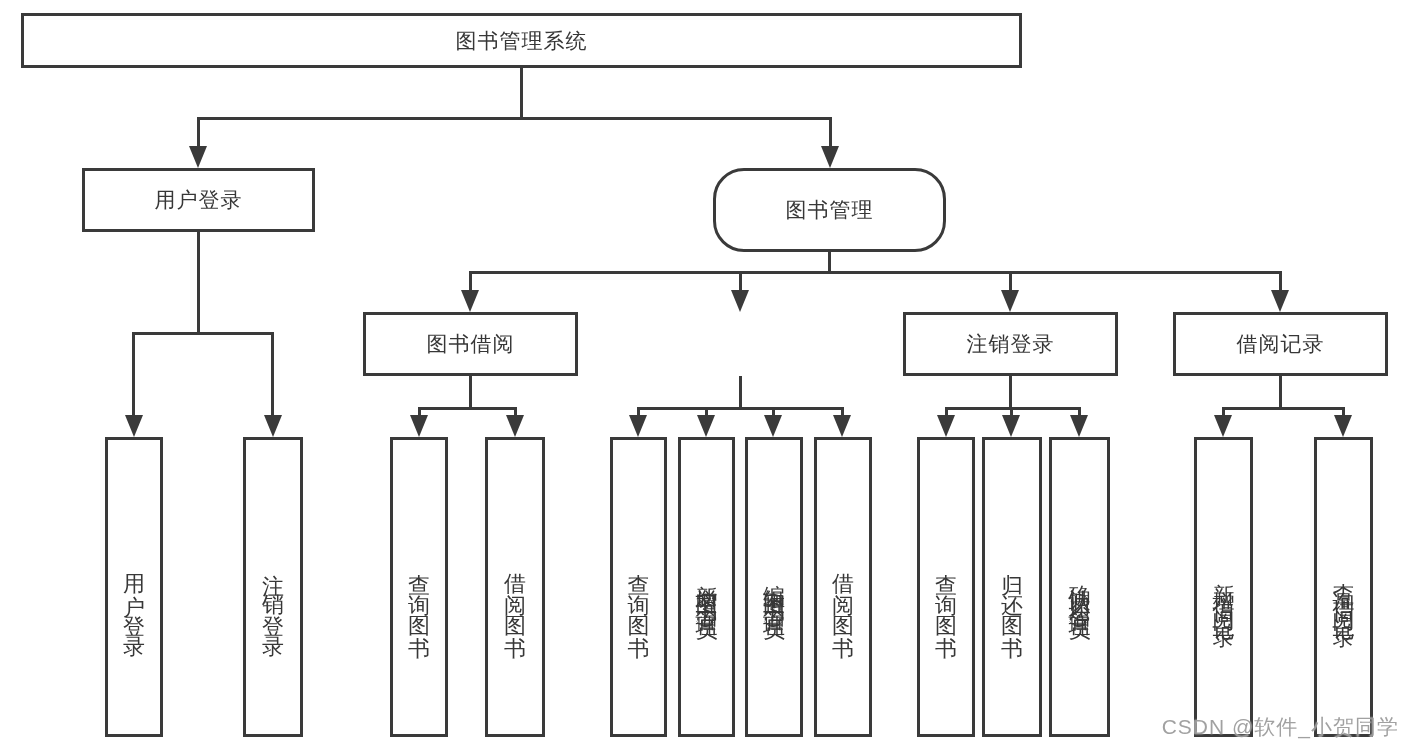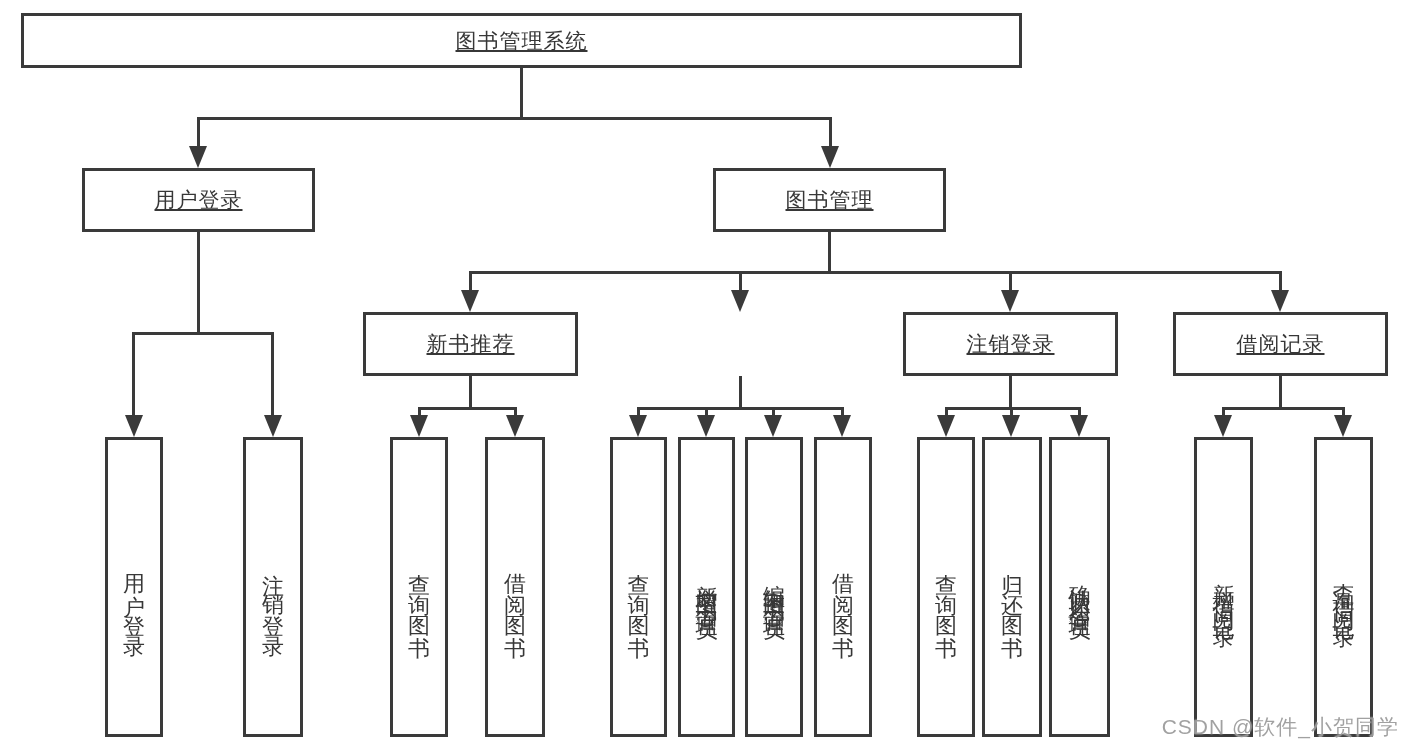--- a/index.html
+++ b/index.html
@@ -7,21 +7,21 @@
     width:1405px;height:747px;position:relative;background:#ffffff;
     font-family:"Liberation Sans","DejaVu Sans",sans-serif;
     overflow:hidden;
   }
   .stage{position:absolute;left:0;top:0;width:1405px;height:747px;}
   .node{
     position:absolute;box-sizing:border-box;border:3px solid #3a3a3a;background:#ffffff;
     display:flex;align-items:center;justify-content:center;
     color:#373737;z-index:2;
   }
-  .hnode{font-size:21px;letter-spacing:1px;text-decoration:underline;}
+  .hnode{font-size:21px;letter-spacing:1px;}
   .vnode span{
     writing-mode:vertical-lr;text-orientation:mixed;
     font-size:22px;line-height:1;white-space:nowrap;
   }
   .ls-lg span{letter-spacing:21px;margin-top:21px;}
   .ls-md span{letter-spacing:9px;margin-top:9px;}
   .ls-sm span{letter-spacing:5px;margin-top:5px;}
   .hline{position:absolute;height:3px;background:#3a3a3a;z-index:1;}
   .vline{position:absolute;width:3px;background:#3a3a3a;z-index:1;}
   .arrow{
@@ -47,21 +47,21 @@
   <div class="vline" style="left:520px;top:68px;height:51px;"></div>
   <div class="hline" style="left:197px;top:117px;width:634px;"></div>
   <div class="vline" style="left:197px;top:117px;height:31px;"></div>
   <div class="arrow" style="left:189px;top:146px;"></div>
   <div class="vline" style="left:829px;top:117px;height:31px;"></div>
   <div class="arrow" style="left:821px;top:146px;"></div>
 
   <div class="node hnode" style="left:82px;top:168px;width:233px;height:64px;">
     <span>用户登录</span>
   </div>
-  <div class="node hnode" style="left:713px;top:168px;width:233px;height:64px;">
+  <div class="node hnode" style="left:713px;top:168px;width:233px;height:84px;border-radius:31px;">
     <span>图书管理</span>
   </div>
 
   <div class="vline" style="left:197px;top:232px;height:102px;"></div>
   <div class="hline" style="left:132px;top:332px;width:142px;"></div>
   <div class="vline" style="left:132px;top:332px;height:84px;"></div>
   <div class="arrow" style="left:125px;top:415px;"></div>
   <div class="vline" style="left:271px;top:332px;height:84px;"></div>
   <div class="arrow" style="left:264px;top:415px;"></div>
 
@@ -70,21 +70,21 @@
   <div class="vline" style="left:469px;top:271px;height:20px;"></div>
   <div class="arrow" style="left:461px;top:290px;"></div>
   <div class="vline" style="left:739px;top:271px;height:20px;"></div>
   <div class="arrow" style="left:731px;top:290px;"></div>
   <div class="vline" style="left:1009px;top:271px;height:20px;"></div>
   <div class="arrow" style="left:1001px;top:290px;"></div>
   <div class="vline" style="left:1279px;top:271px;height:20px;"></div>
   <div class="arrow" style="left:1271px;top:290px;"></div>
 
   <div class="node hnode" style="left:363px;top:312px;width:215px;height:64px;">
-    <span>新书推荐</span>
+    <span>图书借阅</span>
   </div>
   <div class="node hnode" style="left:903px;top:312px;width:215px;height:64px;">
     <span>注销登录</span>
   </div>
   <div class="node hnode" style="left:1173px;top:312px;width:215px;height:64px;">
     <span>借阅记录</span>
   </div>
 
   <div class="vline" style="left:469px;top:376px;height:33px;"></div>
   <div class="hline" style="left:418px;top:407px;width:99px;"></div>

